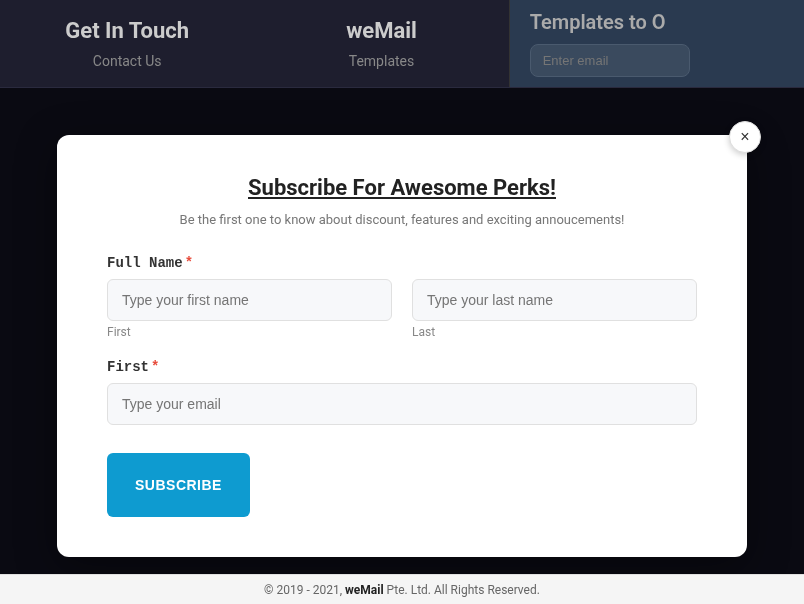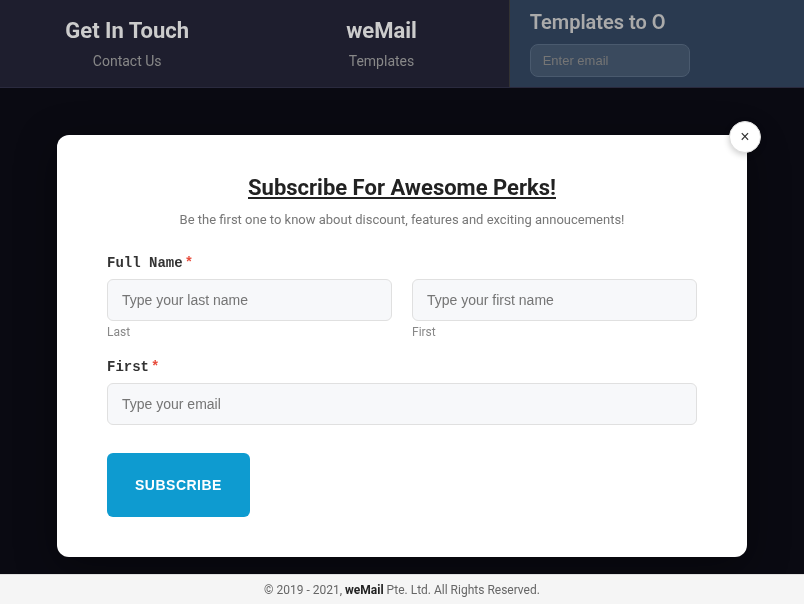--- a/index.html
+++ b/index.html
@@ -253,26 +253,26 @@
       <h2 class="modal-title">Subscribe For Awesome Perks!</h2>
       <p class="modal-subtitle">Be the first one to know about discount, features and exciting annoucements!</p>
 
       
       <div class="form-group">
         <label class="form-label">
           <span>Full Name</span><span class="required">*</span>
         </label>
         <div class="name-row">
           <div class="name-field">
+            <input class="form-input" type="text" placeholder="Type your first name" style="">
+            <span class="field-label-small">First</span>
+          </div>
+          <div class="name-field">
             <input class="form-input" type="text" placeholder="Type your last name" style="">
             <span class="field-label-small">Last</span>
-          </div>
-          <div class="name-field">
-            <input class="form-input" type="text" placeholder="Type your first name" style="">
-            <span class="field-label-small">First</span>
           </div>
         </div>
       </div>
 
       
       <div class="form-group">
         <label class="form-label">
           <span>First</span><span class="required">*</span>
         </label>
         <input class="form-input" type="email" placeholder="Type your email" style="">

